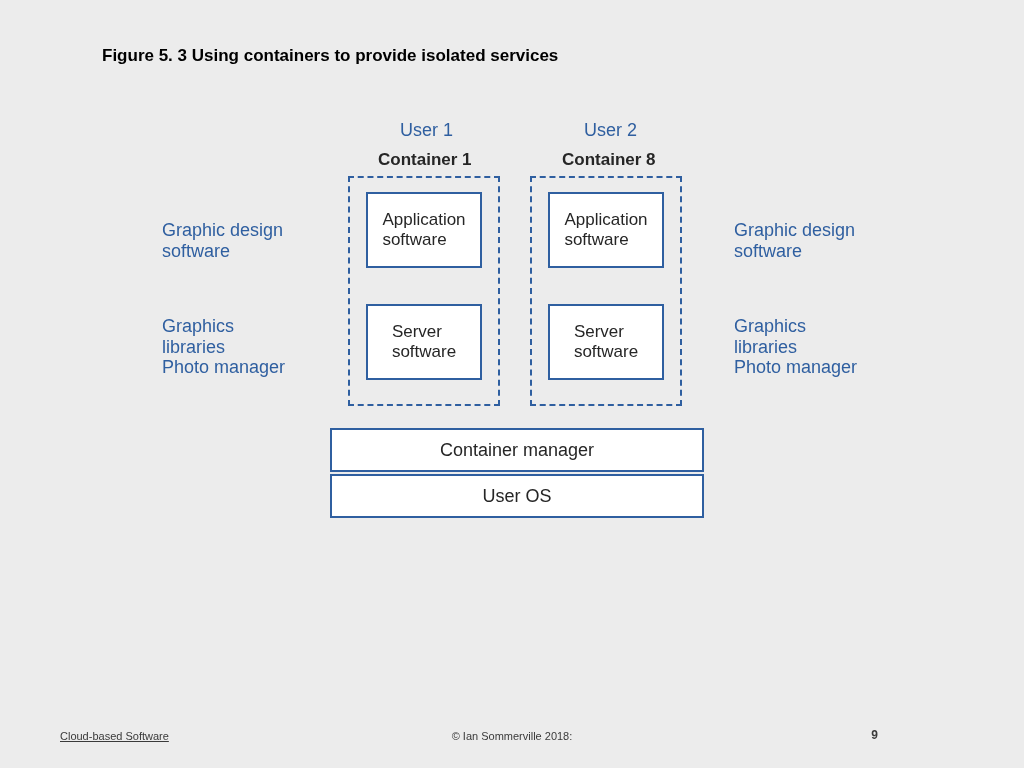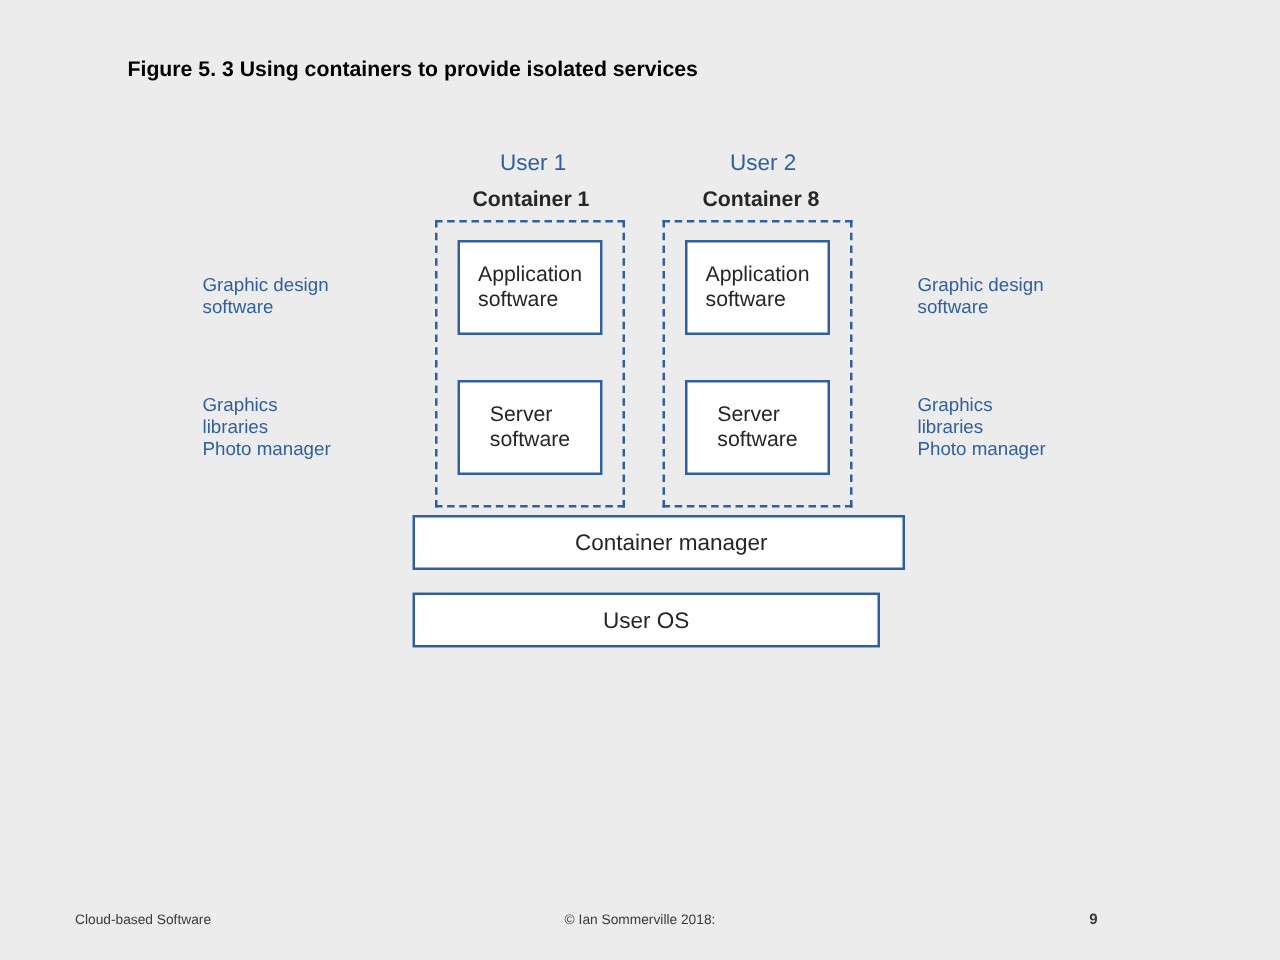--- a/index.html
+++ b/index.html
@@ -24,20 +24,21 @@
     font-size: 17px;
     font-weight: 700;
     color: #000;
   }
   .footer-left {
     position: absolute;
     bottom: 26px;
     left: 60px;
     font-size: 11px;
     color: #3a3a3a;
+    text-decoration: underline;
   }
   .footer-center {
     position: absolute;
     bottom: 26px;
     left: 0;
     width: 1024px;
     text-align: center;
     font-size: 11px;
     color: #3a3a3a;
   }
@@ -54,21 +55,21 @@
   .diagram {
     position: absolute;
     top: 100px;
     left: 0;
     width: 1024px;
     height: 560px;
   }
   .lbl {
     position: absolute;
     color: #2f5fa0;
-    font-size: 15px;
+    font-size: 18px;
     line-height: 1.15;
     white-space: pre;
   }
   .user-lbl {
     font-size: 18px;
     font-weight: 400;
     text-align: center;
   }
   .container-lbl {
     color: #262626;
@@ -146,21 +147,21 @@
 
     <div class="solid-box" style="left:548px; top:92px; width:112px; height:72px;">
         <span style="white-space:pre;">Application
 software</span>
       </div>
     <div class="solid-box" style="left:548px; top:204px; width:112px; height:72px;">
         <span style="white-space:pre;">Server
 software</span>
       </div>
 
-    <div class="wide-box" style="left:330px; top:312px; width:370px; height:40px;padding-left:20px;">
+    <div class="wide-box" style="left:330px; top:328px; width:370px; height:40px;">
         <span>Container manager</span>
       </div>
     <div class="wide-box" style="left:330px; top:374px; width:370px; height:40px;">
         <span>User OS</span>
       </div>
 
   </div>
 
   <div class="footer-left">Cloud-based Software</div>
   <div class="footer-center">© Ian Sommerville 2018:</div>

